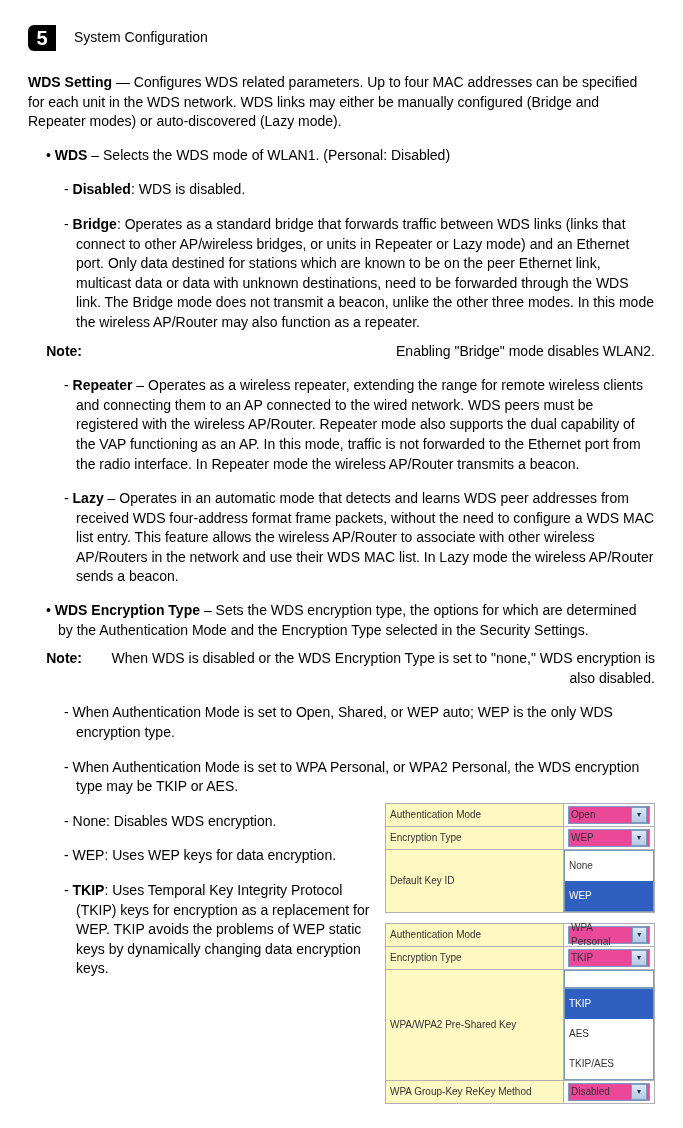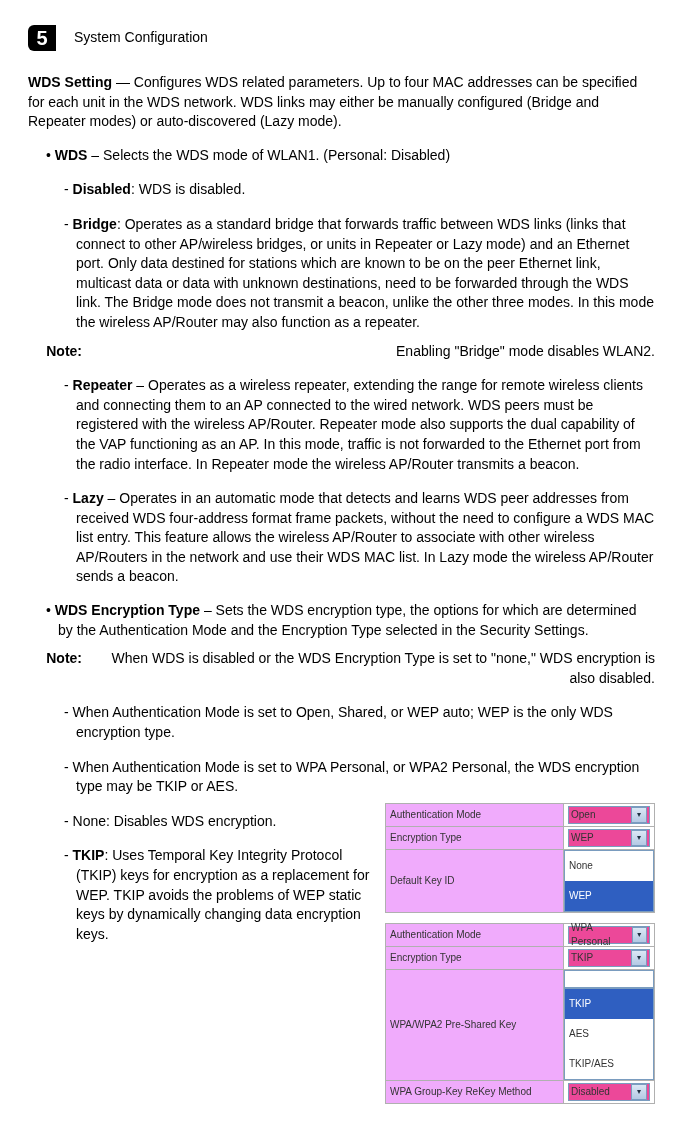--- a/index.html
+++ b/index.html
@@ -80,21 +80,21 @@
   .ui-table {
     width: 100%;
     border-collapse: collapse;
     font-size: 10px;
     font-family: Tahoma, Arial, sans-serif;
     margin-bottom: 10px;
   }
   .ui-table td {
     border: 1px solid #b0b0b0;
     padding: 2px 4px;
-    background: #f0abfc;
+    background: #fef9c3;
     color: #333;
     height: 16px;
   }
   .ui-table td.val {
     background: #fff;
     width: 82px;
   }
   .sel {
     display: flex;
     justify-content: space-between;
@@ -261,20 +261,21 @@
                 <span>Disabled</span>
                 <span class="sel-arrow">▾</span>
               </div>
         </td>
       </tr>
     </tbody>
       </table>
   </div>
 
   <p class="bullet-2"><span>None: Disables WDS encryption.</span></p>
+  <p class="bullet-2"><span>WEP: Uses WEP keys for data encryption.</span></p>
 
   <p class="bullet-2">
     <span class="bold">TKIP</span><span>: Uses Temporal Key Integrity Protocol (TKIP) keys for encryption as a replacement for WEP. TKIP avoids the problems of WEP static keys by dynamically changing data encryption keys.</span>
   </p>
 
   <div class="clear"></div>
 
   <div class="page-num">5-34</div>
 </div>
 

